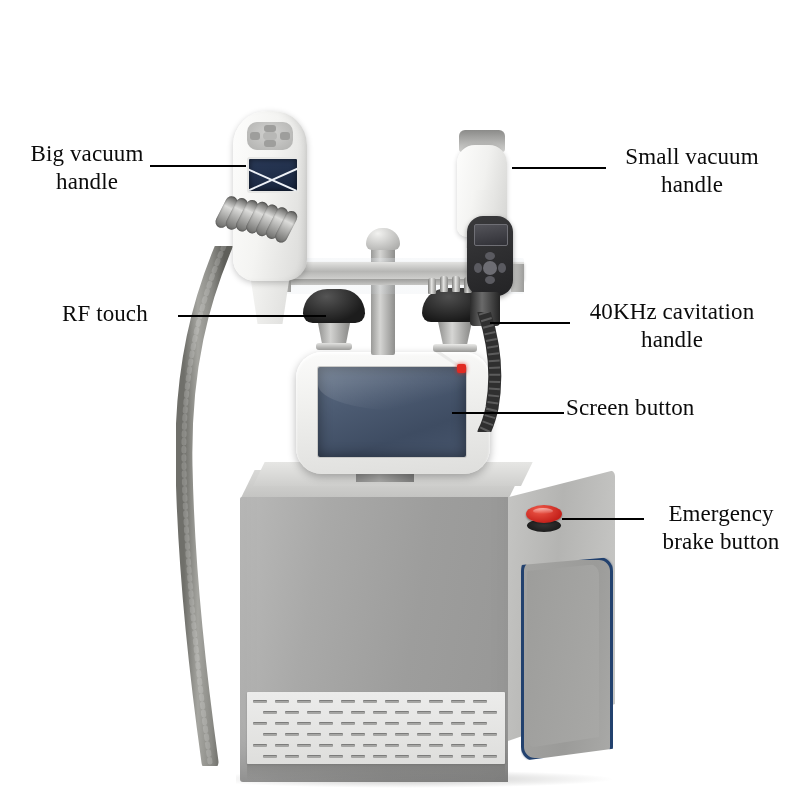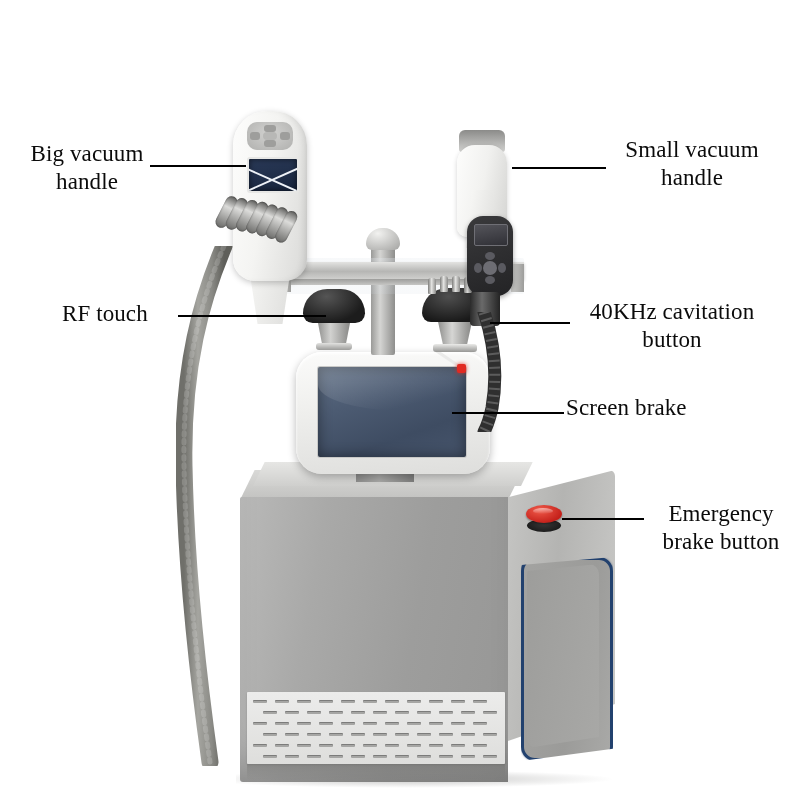--- a/index.html
+++ b/index.html
@@ -445,32 +445,32 @@
     </svg>
 
   </div>
 
   <div>
 
     <div class="label c" style="left:22px;top:140px;width:130px;">Big vacuum
 handle</div>
     <div class="leader" style="left:150px;top:165px;width:96px;"></div>
 
-    <div class="label c" style="left:608px;top:136px;width:168px;">Small vacuum
+    <div class="label c" style="left:608px;top:143px;width:168px;">Small vacuum
 handle</div>
     <div class="leader" style="left:512px;top:167px;width:94px;"></div>
 
     <div class="label l" style="left:62px;top:300px;width:130px;">RF touch</div>
     <div class="leader" style="left:178px;top:315px;width:148px;"></div>
 
     <div class="label c" style="left:572px;top:298px;width:200px;">40KHz cavitation
-button</div>
+handle</div>
     <div class="leader" style="left:490px;top:322px;width:80px;"></div>
 
-    <div class="label l" style="left:566px;top:394px;width:180px;">Screen brake</div>
+    <div class="label l" style="left:566px;top:394px;width:180px;">Screen button</div>
     <div class="leader" style="left:452px;top:412px;width:112px;"></div>
 
     <div class="label c" style="left:646px;top:500px;width:150px;">Emergency
 brake button</div>
     <div class="leader" style="left:562px;top:518px;width:82px;"></div>
 
   </div>
 </div>
 
 </body></html>

